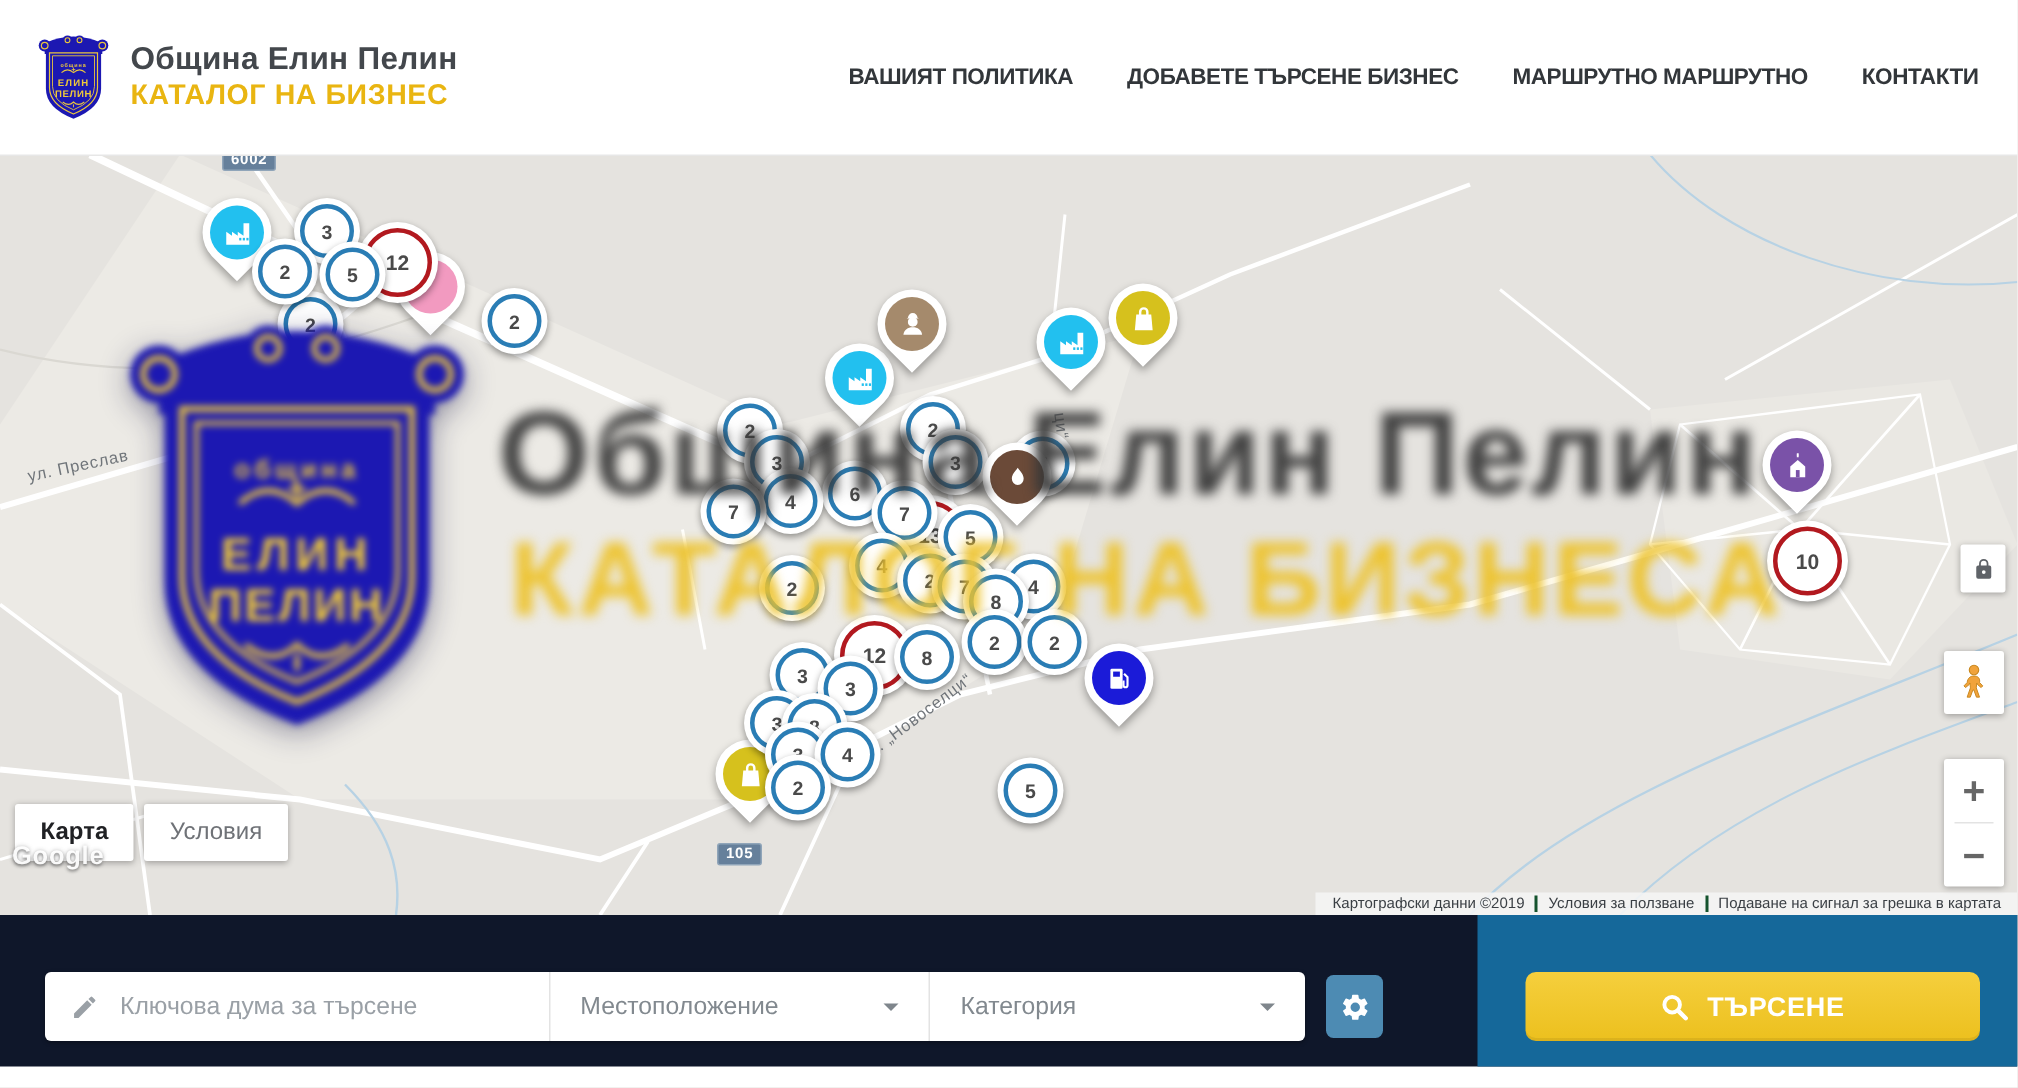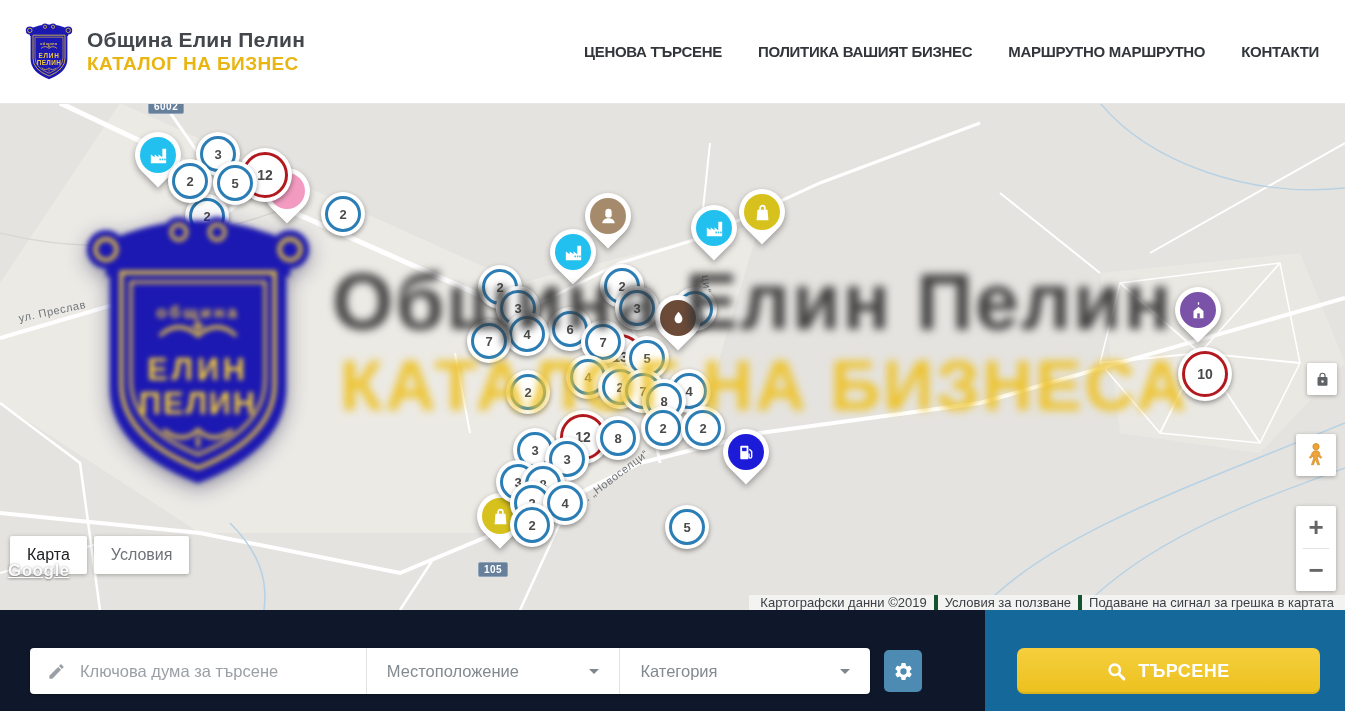--- a/index.html
+++ b/index.html
@@ -67,32 +67,32 @@
     position:absolute;left:340px;top:243px;font-size:70px;font-weight:700;color:#edc32e;
     letter-spacing:2.5px;white-space:nowrap;filter:blur(4px);
   }
   
   .map-ctl{position:absolute;z-index:10;}
   .maptype{left:10px;top:433px;display:flex;gap:7px;}
   .maptype .btn{
     background:#fff;height:38px;display:flex;align-items:center;justify-content:center;
     padding:0 17px;font-size:16px;box-shadow:0 1px 4px rgba(0,0,0,.3);cursor:pointer;border-radius:2px;
   }
-  .maptype .btn.active{font-weight:400;color:#202124;}
+  .maptype .btn.active{font-weight:700;color:#202124;}
   .maptype .btn.idle{color:#6f7277;}
   .google-logo{
     left:8px;top:458px;font-size:17px;font-weight:700;color:rgba(255,255,255,.95);letter-spacing:.5px;
-    text-shadow:0 1px 2px rgba(80,80,80,.55), 0 0 3px rgba(80,80,80,.35);cursor:pointer;text-decoration:underline;
+    text-shadow:0 1px 2px rgba(80,80,80,.55), 0 0 3px rgba(80,80,80,.35);cursor:pointer;
   }
   .attribution{
     right:0;bottom:0;height:15px;background:rgba(245,245,245,.88);display:flex;align-items:center;
-    font-size:13px;color:#3a3f44;padding:0 4px;
+    font-size:10px;color:#3a3f44;padding:0 4px;
   }
   .attribution span{padding:0 7px;white-space:nowrap;}
-  .attribution span + span{border-left:4px solid #14532d;}
+  .attribution span + span{border-left:2px solid #14532d;}
   .ctl-card{
     background:#fff;border-radius:2px;box-shadow:0 1px 4px rgba(0,0,0,.3);
     display:flex;align-items:center;justify-content:center;cursor:pointer;
   }
   .lock-ctl{left:1307px;top:260px;width:30px;height:32px;}
   .pegman-ctl{left:1296px;top:331px;width:40px;height:42px;}
   .zoom-ctl{left:1296px;top:403px;width:40px;height:85px;flex-direction:column;padding:0;}
   .zoom-btn{
     width:40px;height:42px;display:flex;align-items:center;justify-content:center;
     font-size:26px;font-weight:700;color:#666;cursor:pointer;user-select:none;
@@ -154,22 +154,22 @@
       <text x="60" y="106" text-anchor="middle" font-size="16" font-weight="bold" fill="#f0ca39" letter-spacing="1">ПЕЛИН</text>
       <path d="M42,114 Q52,122 60,114 Q68,122 78,114" fill="none" stroke="#e9c53e" stroke-width="1.8"></path>
       <path d="M60,116 q-2,5 0,8 q2,-3 0,-8" fill="#e9c53e"></path>
     </svg>
     <div class="title-block">
       <div class="title-line1">Община Елин Пелин</div>
       <div class="title-line2">КАТАЛОГ НА БИЗНЕС</div>
     </div>
   </div>
   <ul class="main-nav">
-      <li>ЦЕНОВА ТЪРСЕНЕ</li>
-      <li>ПОЛИТИКА ВАШИЯТ БИЗНЕС</li>
+      <li>ВАШИЯТ ПОЛИТИКА</li>
+      <li>ДОБАВЕТЕ ТЪРСЕНЕ БИЗНЕС</li>
       <li>МАРШРУТНО МАРШРУТНО</li>
       <li>КОНТАКТИ</li>
     </ul>
 </div>
 
 <div class="map">
   <svg class="roads" width="1345" height="507" viewBox="0 0 1345 507">
     <polygon points="120,0 520,180 760,120 700,320 520,430 200,430 0,300 0,180" fill="#eceae5"></polygon>
     <polygon points="1100,170 1300,150 1345,260 1260,350 1120,330" fill="#eae8e3"></polygon>
     <path d="M60,0 L250,90 L520,210" stroke="#fff" stroke-width="5" fill="none"></path>

